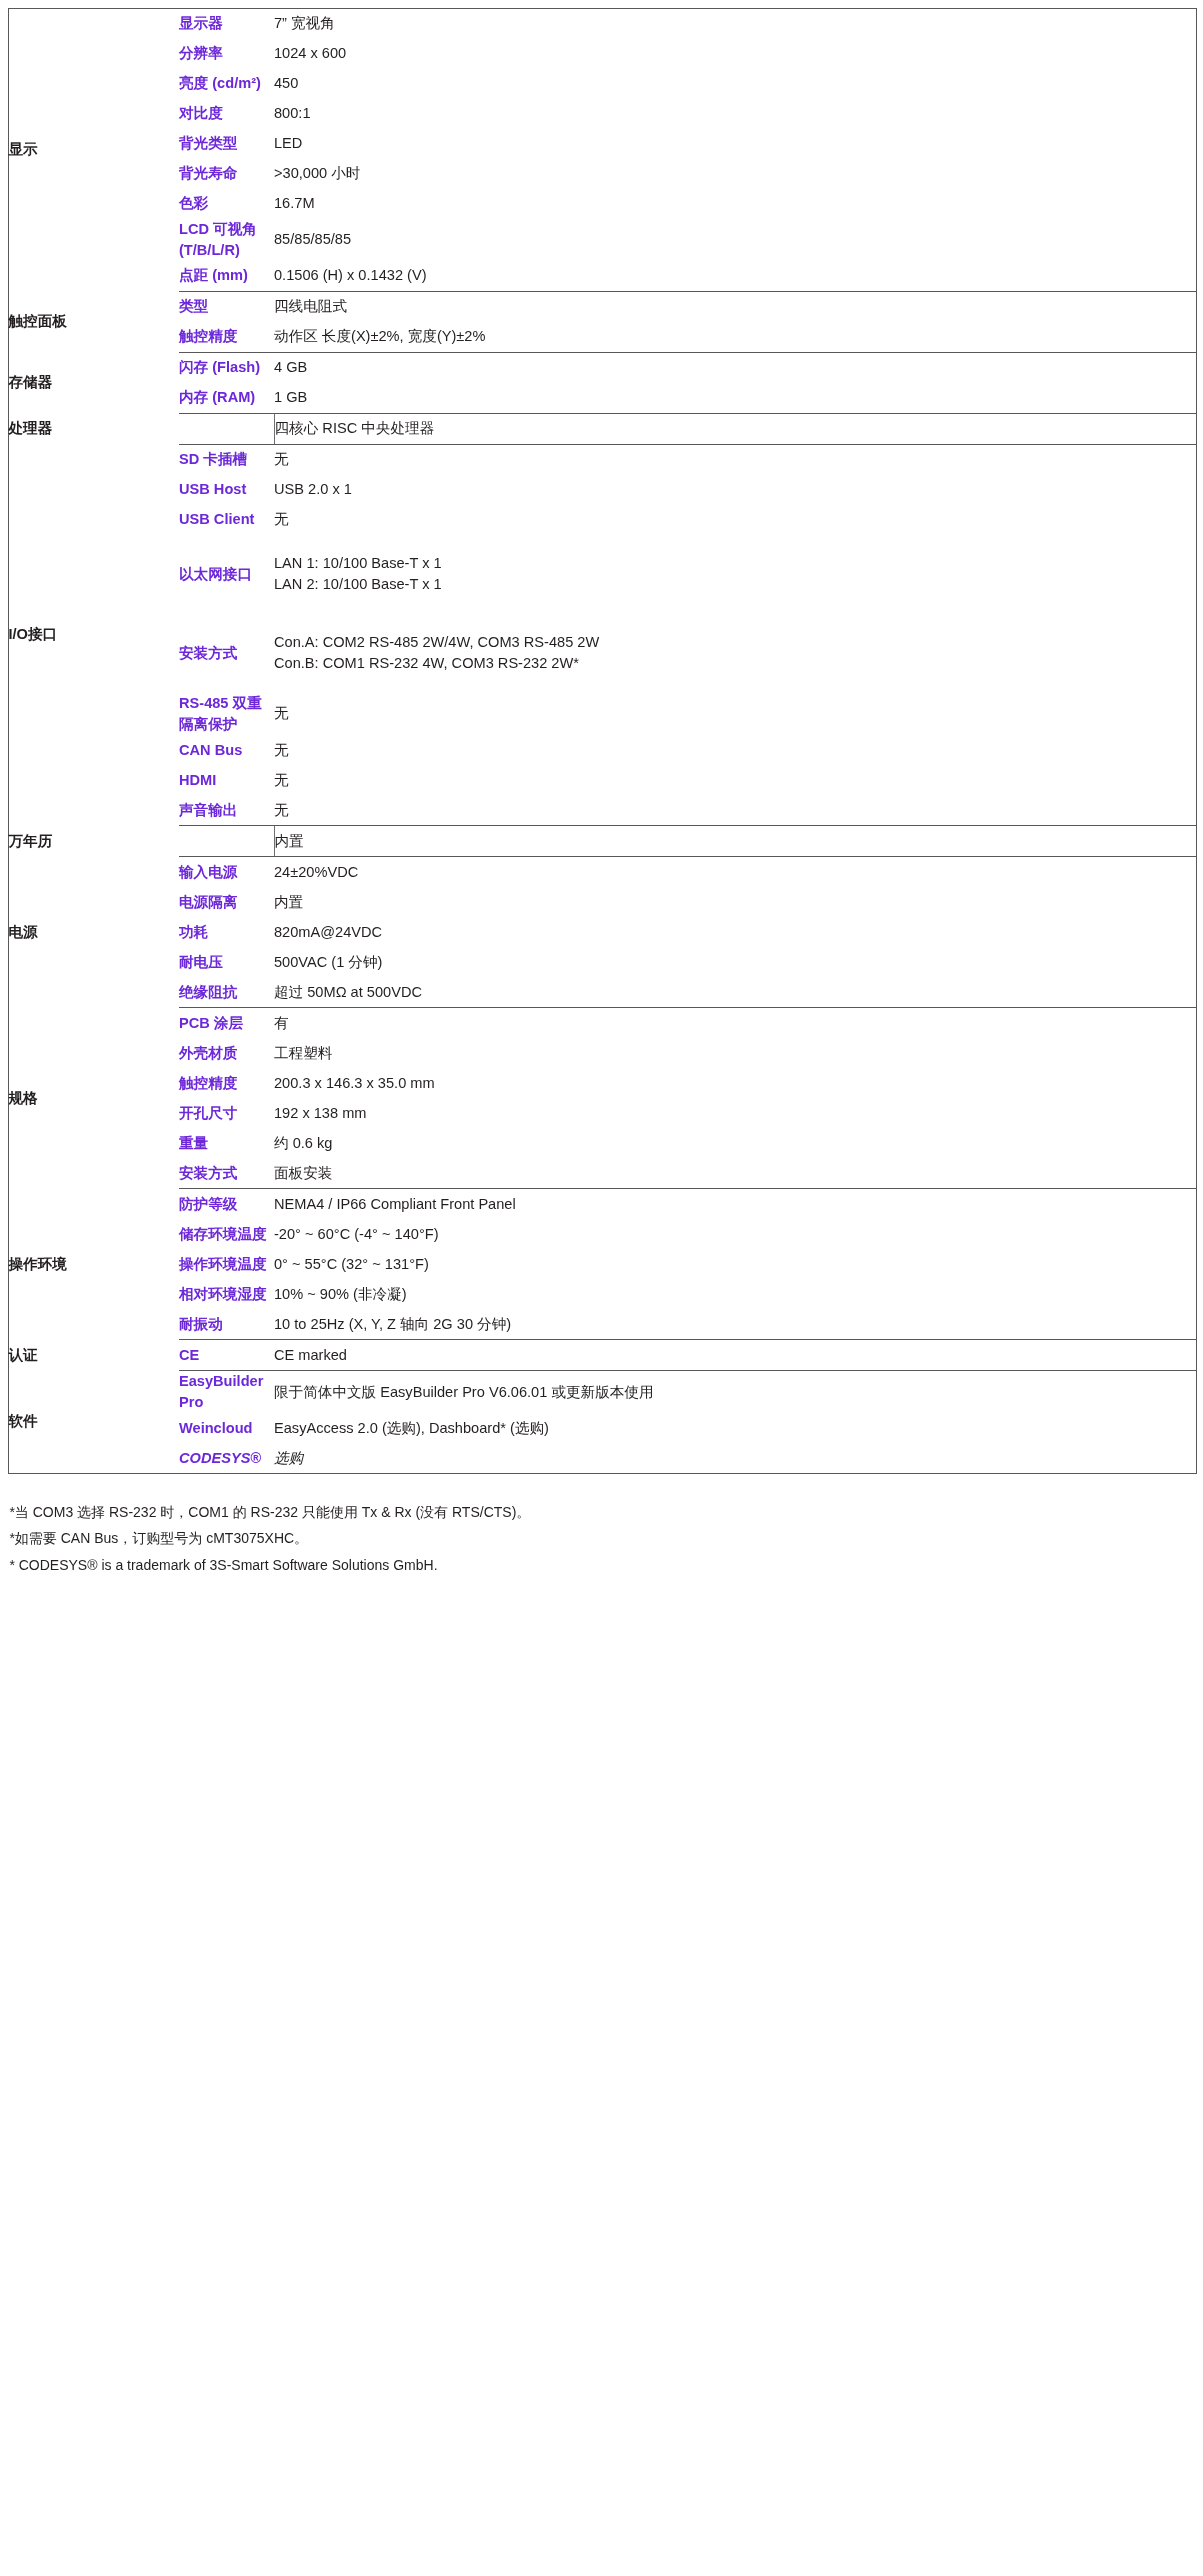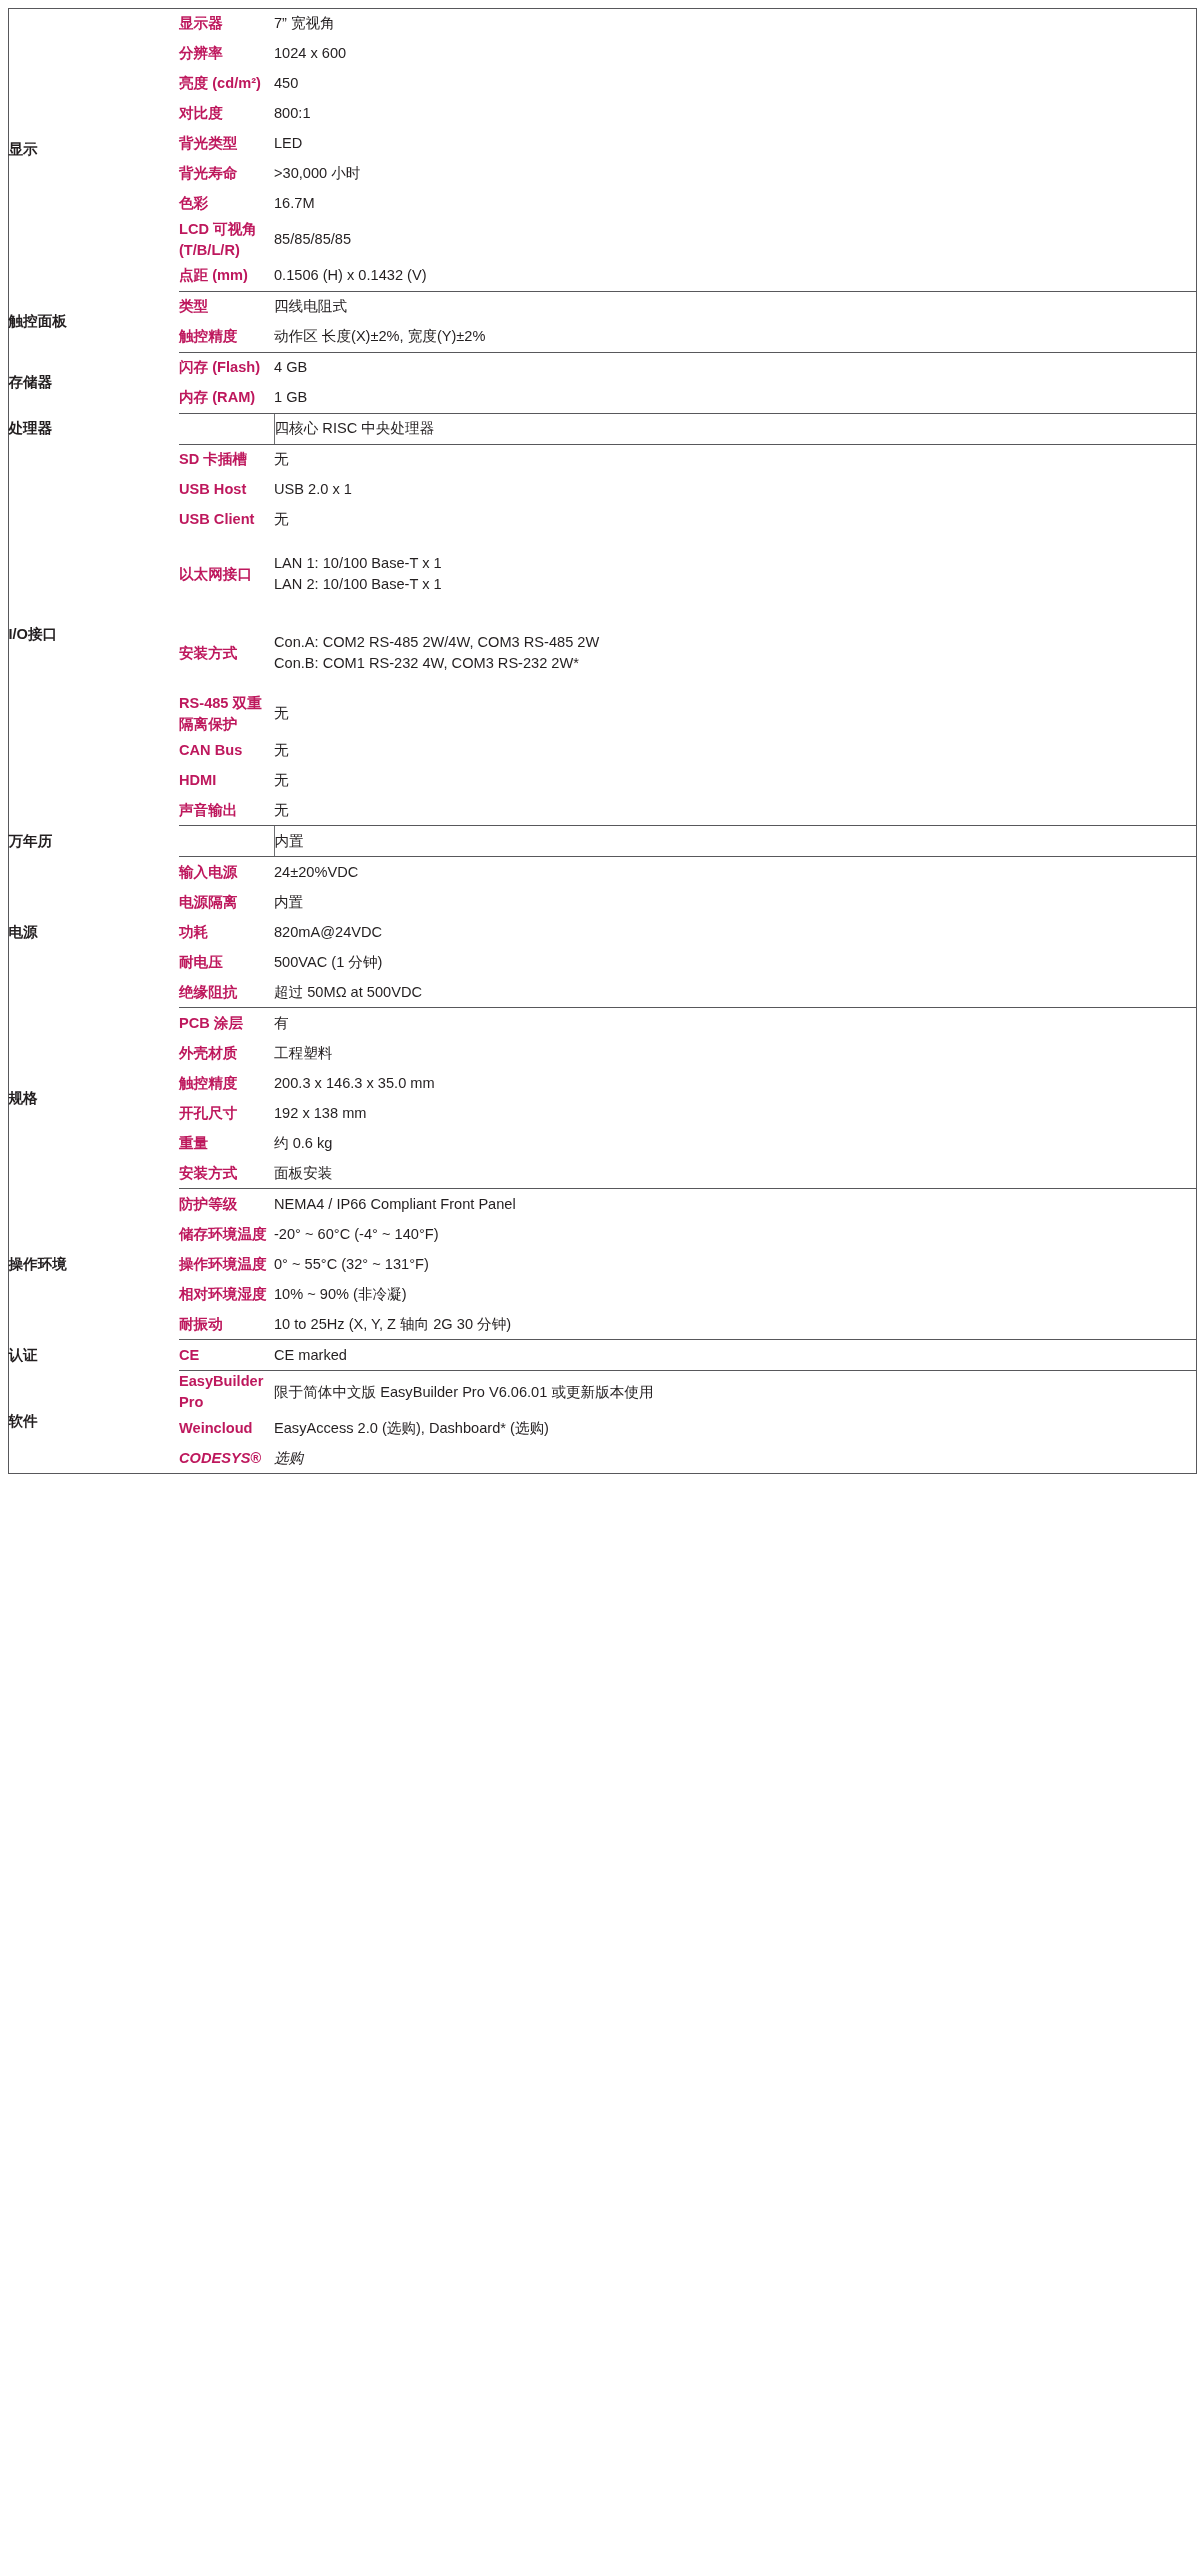--- a/index.html
+++ b/index.html
@@ -48,21 +48,21 @@
     color: #231f20;
     border-right: 0.9px solid #6d6e71;
     border-bottom: 1.9px solid #58585b;
     padding: 0 3.8px;
   }
   td.cat.lastgroup { border-bottom: none; }
 
   td.lab {
     font-weight: bold;
     font-size: 15px;
-    color: #be185d;
+    color: #6d28d9;
     padding: 0 9.4px 0 17px;
     border-right: 0.9px solid #6d6e71;
     border-bottom: 0.9px solid #9a9b9e;
     height: 30px;
   }
   td.val {
     font-size: 15px;
     color: #231f20;
     padding: 0 11.3px;
     border-bottom: 0.9px solid #9a9b9e;
@@ -285,15 +285,20 @@
           <td class="lab">Weincloud</td>
           <td class="val">EasyAccess 2.0 (选购), Dashboard* (选购)</td>
         </tr>
         <tr class="last-row">
           <td class="lab">CODESYS®</td>
           <td class="val">选购</td>
         </tr>
       </tbody>
   </table>
 
+  <div class="notes" id="notes">
+      <div class="note">*当 COM3 选择 RS-232 时，COM1 的 RS-232 只能使用 Tx &amp; Rx (没有 RTS/CTS)。</div>
+      <div class="note">*如需要 CAN Bus，订购型号为 cMT3075XHC。</div>
+      <div class="note">* CODESYS® is a trademark of 3S-Smart Software Solutions GmbH.</div>
+    </div>
 
 </div>
 
 
 </body></html>

